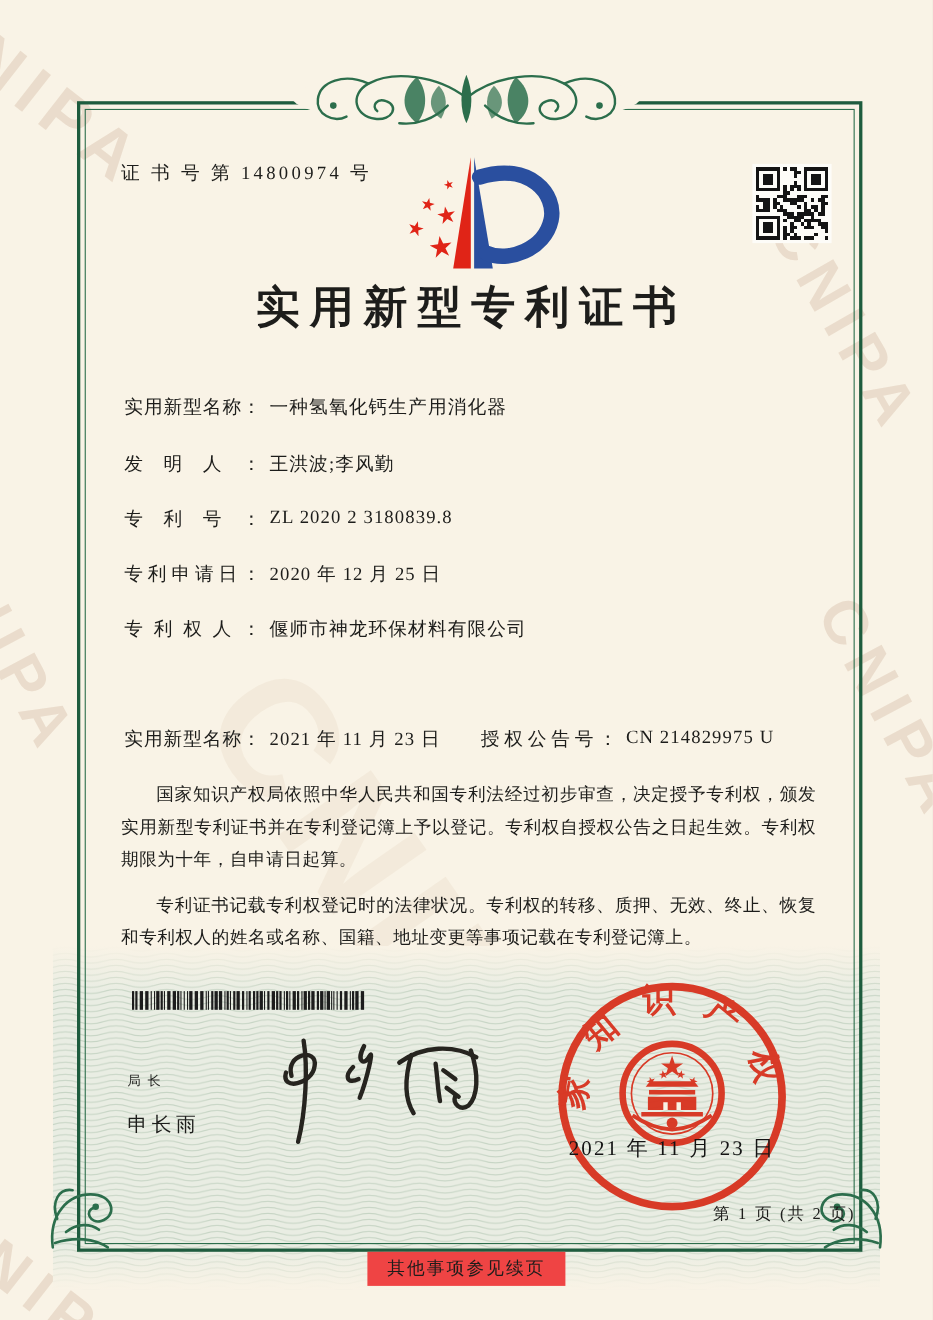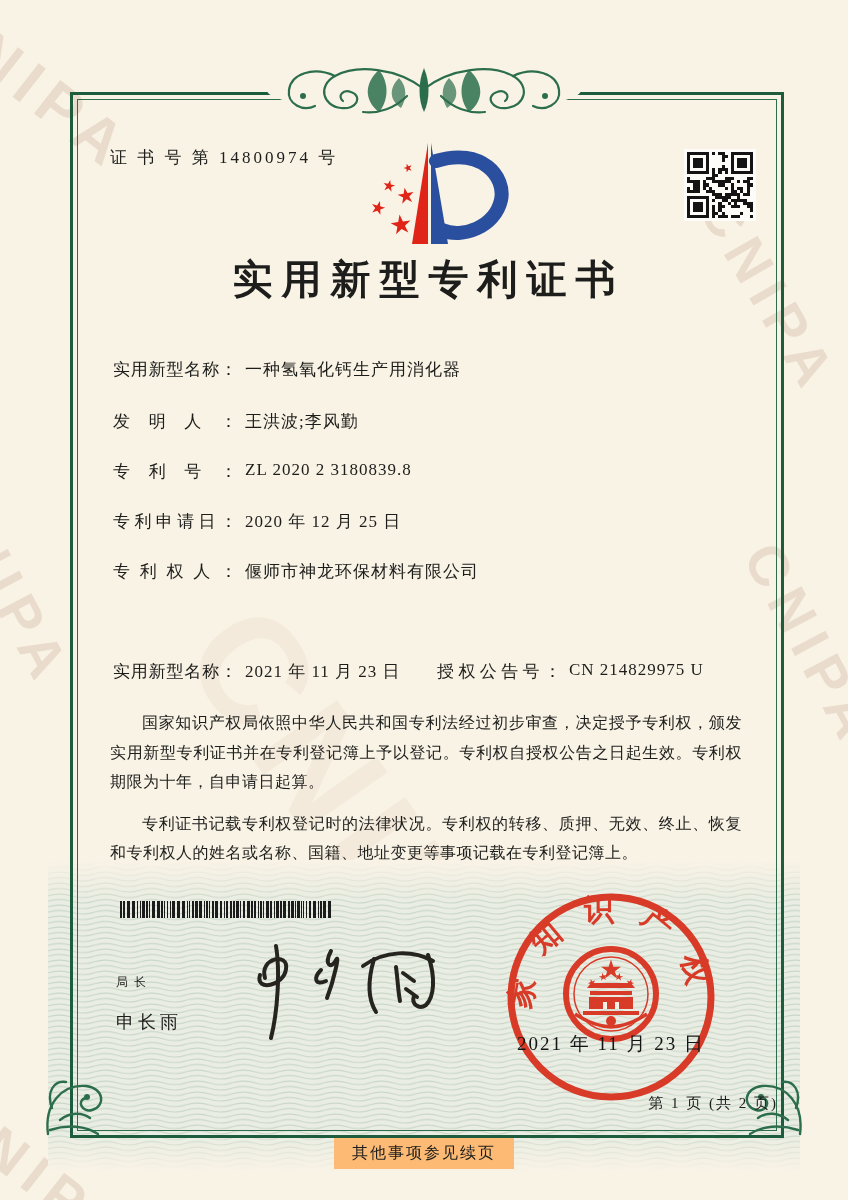--- a/index.html
+++ b/index.html
@@ -58,21 +58,21 @@
   .signer-title{position:absolute; left:116px; top:974px; font-size:12px; letter-spacing:6px; z-index:6;}
   .signer-name{position:absolute; left:116px; top:1010px; font-size:18px; letter-spacing:4px; z-index:6;}
   .signature{position:absolute; left:235px; top:938px; width:215px; height:108px; z-index:6;}
   .seal{position:absolute; left:500px; top:886px; width:222px; height:222px; z-index:6; opacity:.96;}
   .seal-date{
     position:absolute; left:496px; top:1031px; width:230px; text-align:center;
     font-size:19px; letter-spacing:2px; color:#141414; z-index:7;
   }
   .pageno{position:absolute; left:70px; top:1094px; width:708px; text-align:right; font-size:15px; letter-spacing:2px; z-index:5;}
   .footnote-wrap{position:absolute; left:0; top:1138px; width:848px; text-align:center; z-index:5;}
-  .footnote{display:inline-block; background:#fdba74; padding:5px 18px; font-size:16px; letter-spacing:2px;}
+  .footnote{display:inline-block; background:#ef4444; padding:5px 18px; font-size:16px; letter-spacing:2px;}
 </style>
 </head>
 <body>
 
 <div class="page">
 
   <span class="wm wm1">CNIPA</span>
   <span class="wm wm2">CNIPA</span>
   <span class="wm wm3">CNIPA</span>
   <span class="wm wm4">CNIPA</span>

